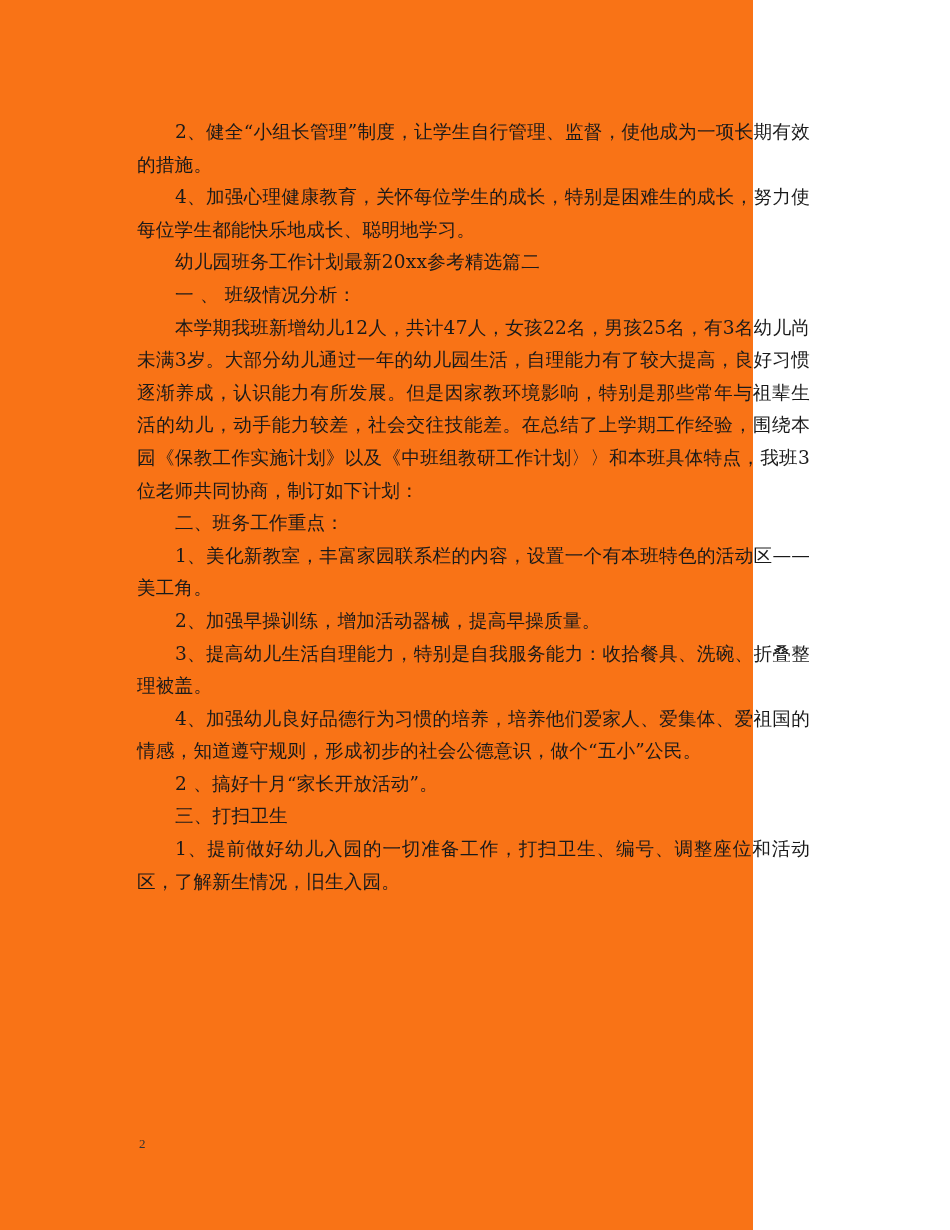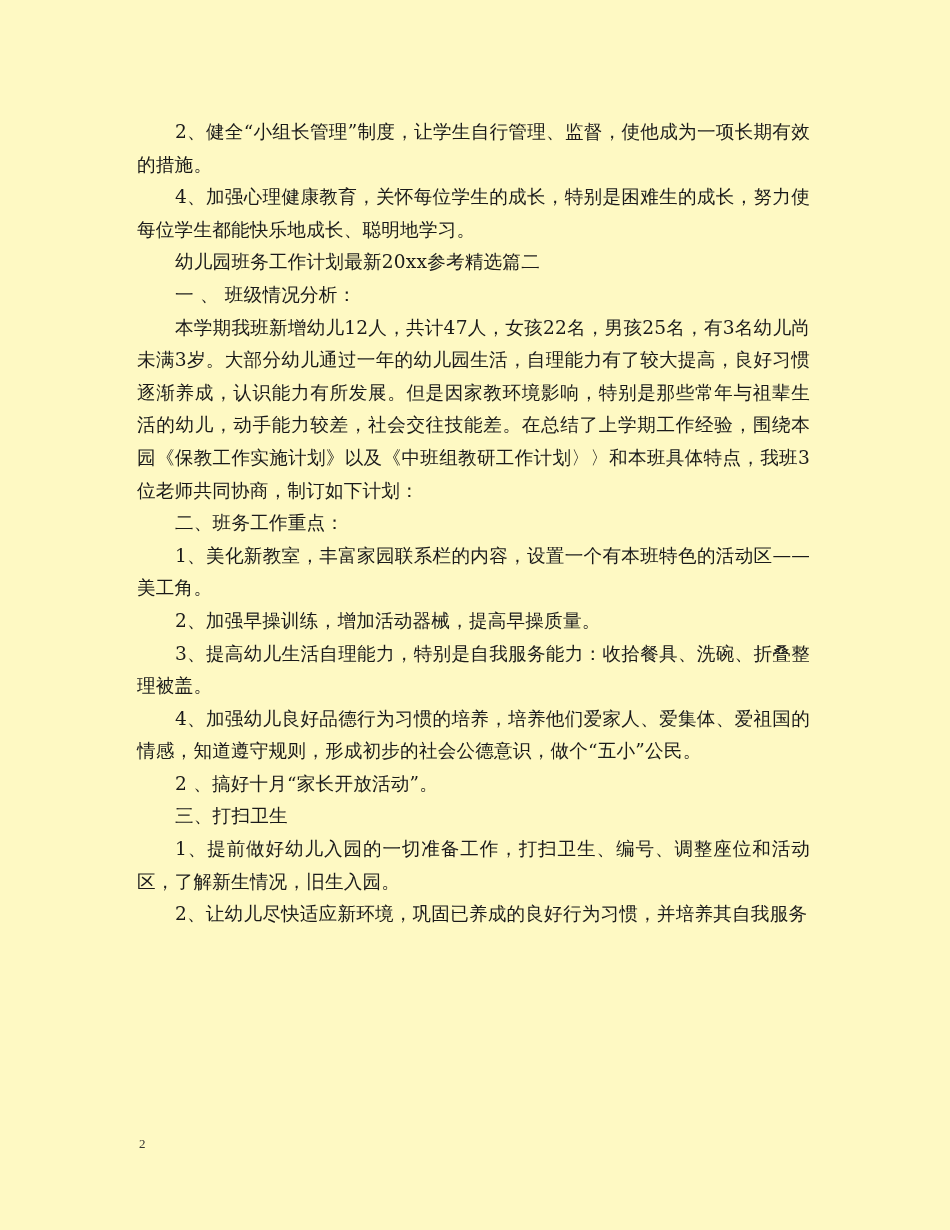--- a/index.html
+++ b/index.html
@@ -12,23 +12,23 @@
       height: 1230px;
       position: relative;
       overflow: hidden;
       font-family: "DejaVu Serif", "Liberation Serif", serif;
       color: #1a1a1a;
     }
     .page {
       position: absolute;
       left: 0;
       top: 0;
-      width: 950px;
+      width: 753px;
       height: 1230px;
-      background: #fef9c3;
+      background: #f97316;
     }
     .content {
       position: absolute;
       left: 137px;
       top: 116px;
       width: 673px;
     }
     .para {
       margin: 0;
       font-size: 18.6px;
@@ -62,16 +62,15 @@
     <p class="para indent">一 、 班级情况分析：</p>
     <p class="para indent">本学期我班新增幼儿12人，共计47人，女孩22名，男孩25名，有3名幼儿尚未满3岁。大部分幼儿通过一年的幼儿园生活，自理能力有了较大提高，良好习惯逐渐养成，认识能力有所发展。但是因家教环境影响，特别是那些常年与祖辈生活的幼儿，动手能力较差，社会交往技能差。在总结了上学期工作经验，围绕本园《保教工作实施计划》以及《中班组教研工作计划〉〉和本班具体特点，我班3位老师共同协商，制订如下计划：</p>
     <p class="para indent">二、班务工作重点：</p>
     <p class="para indent">1、美化新教室，丰富家园联系栏的内容，设置一个有本班特色的活动区——美工角。</p>
     <p class="para indent">2、加强早操训练，增加活动器械，提高早操质量。</p>
     <p class="para indent">3、提高幼儿生活自理能力，特别是自我服务能力：收拾餐具、洗碗、折叠整理被盖。</p>
     <p class="para indent">4、加强幼儿良好品德行为习惯的培养，培养他们爱家人、爱集体、爱祖国的情感，知道遵守规则，形成初步的社会公德意识，做个“五小”公民。</p>
     <p class="para indent">2 、搞好十月“家长开放活动”。</p>
     <p class="para indent">三、打扫卫生</p>
     <p class="para indent">1、提前做好幼儿入园的一切准备工作，打扫卫生、编号、调整座位和活动区，了解新生情况，旧生入园。</p>
-    <p class="para indent">2、让幼儿尽快适应新环境，巩固已养成的良好行为习惯，并培养其自我服务</p>
   </div>
   <div class="page-number">2</div>
 </div>
 
 </body></html>

